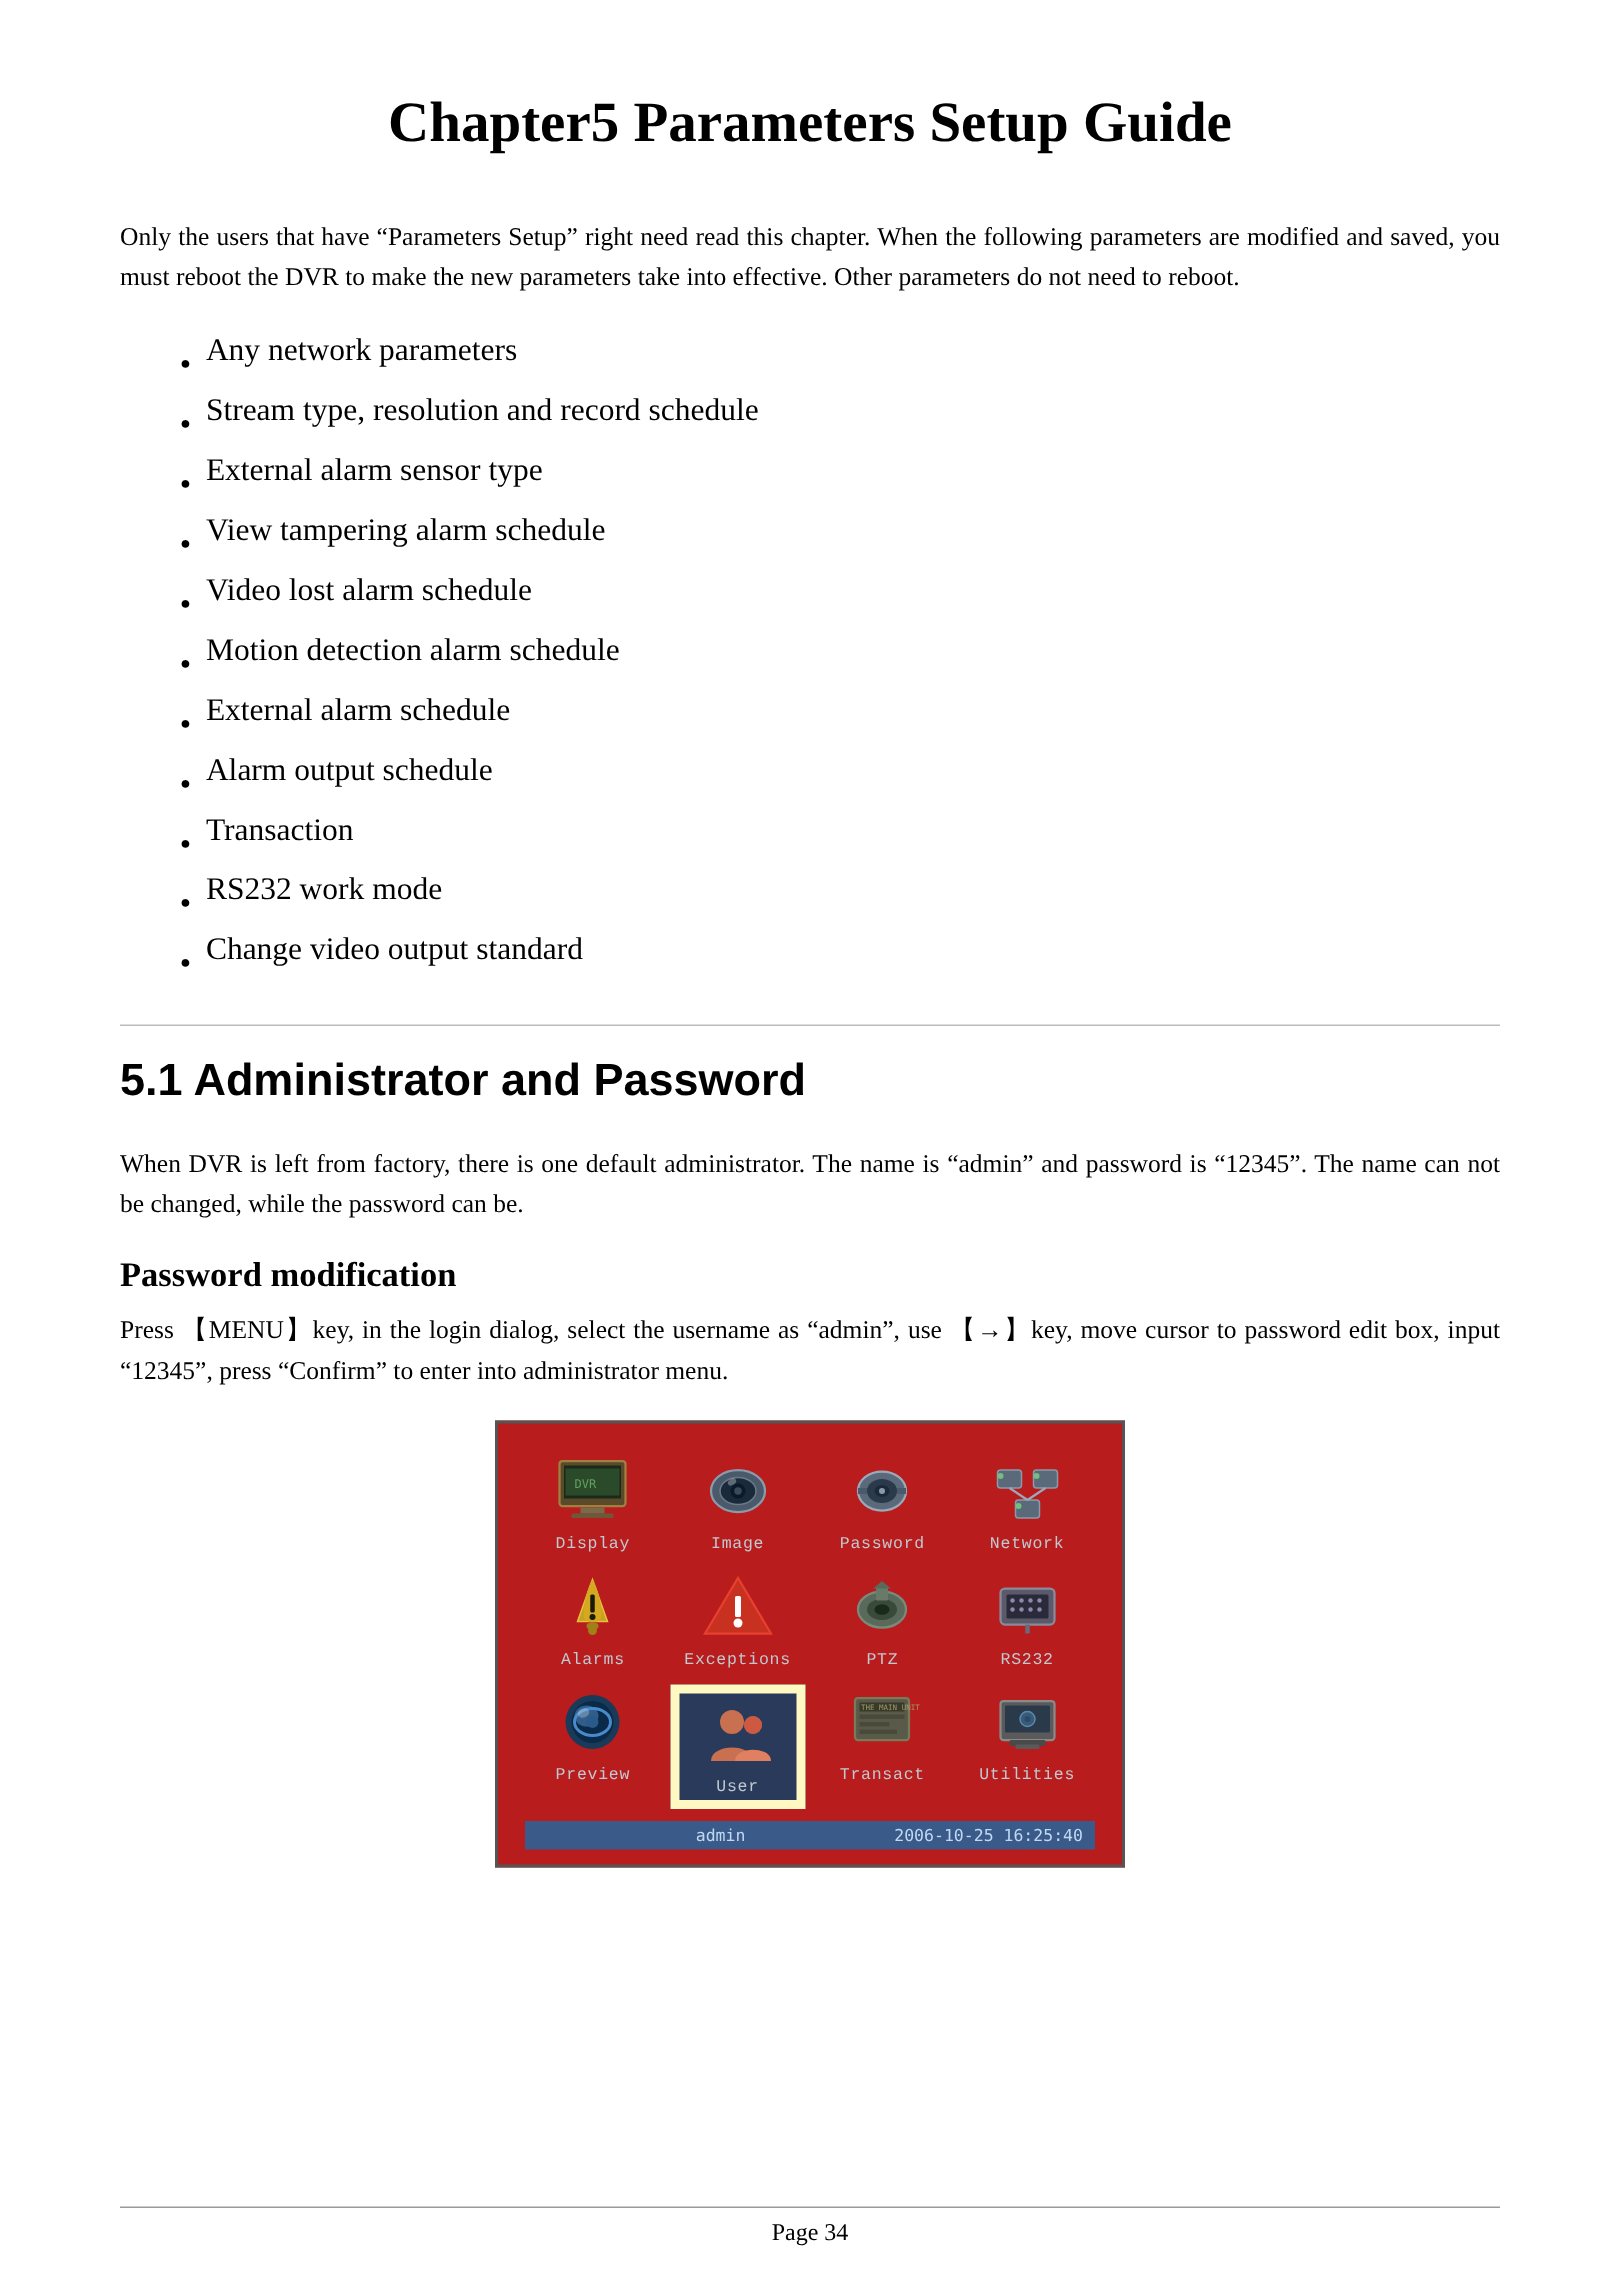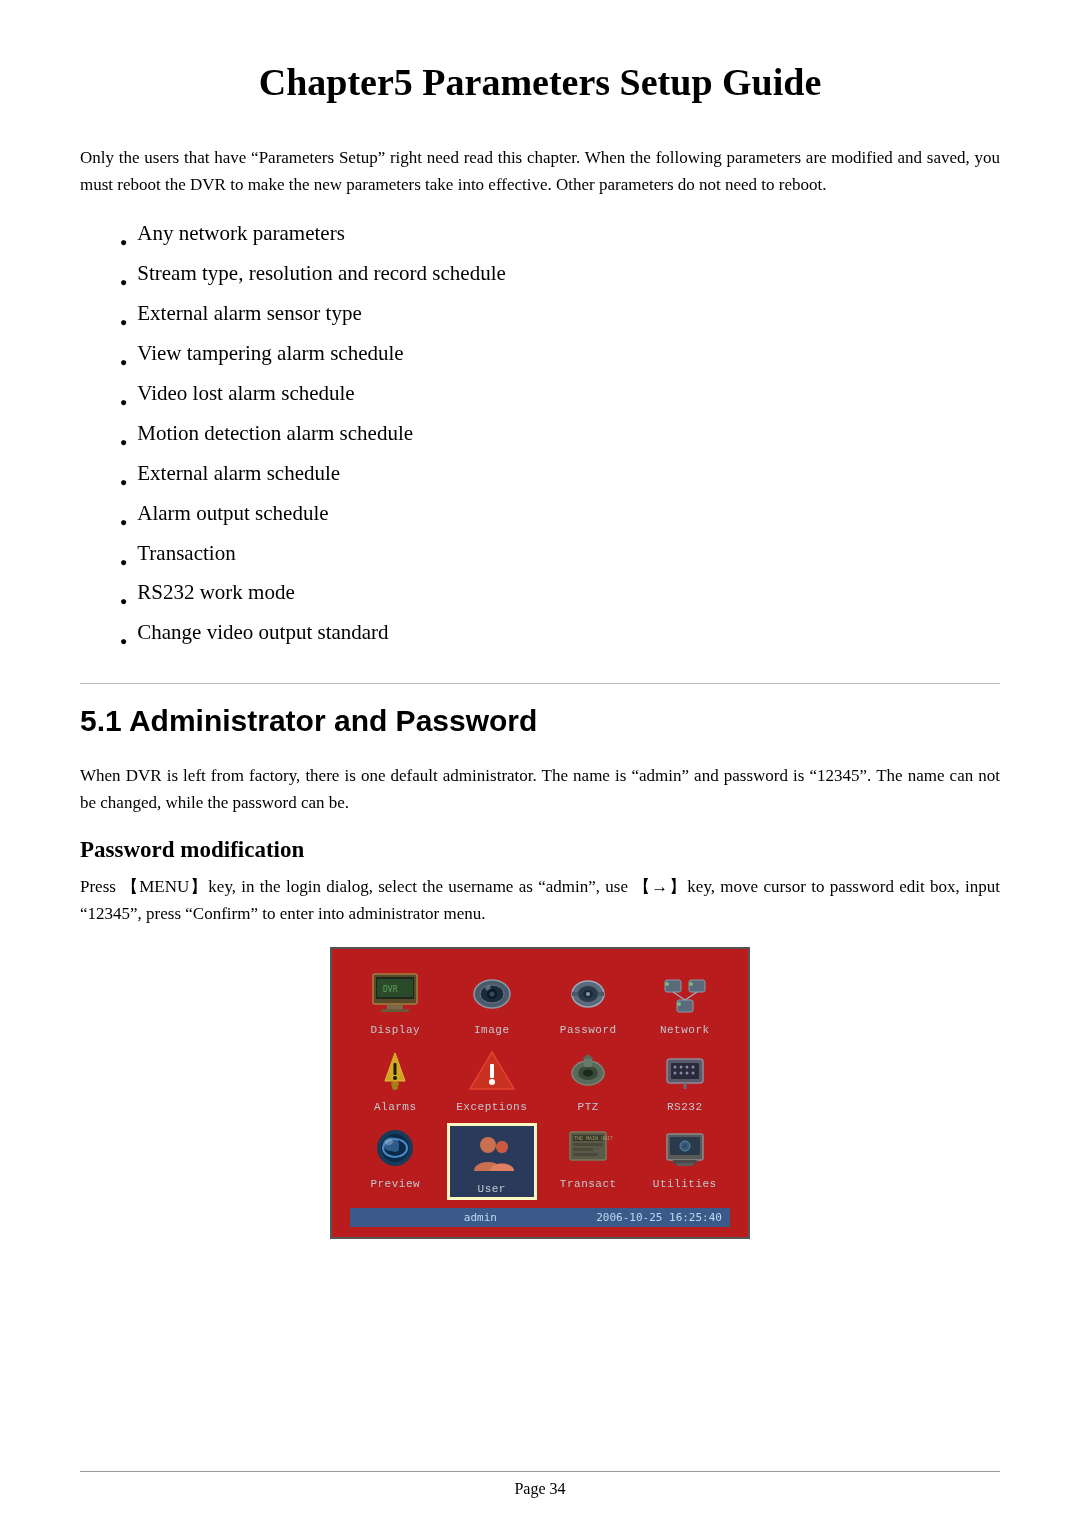--- a/index.html
+++ b/index.html
@@ -113,21 +113,21 @@
       justify-content: space-between;
       padding: 3px 8px;
       margin-top: 4px;
     }
     .dvr-statusbar span {
       color: #c0d8f0;
       font-size: 11px;
       font-family: monospace;
     }
     .user-icon-selected {
-      border: 3px solid #fef9c3;
+      border: 6px solid #fef9c3;
       background: #2a3a5a;
       padding: 2px;
     }
     .page-footer {
       position: absolute;
       bottom: 30px;
       left: 0;
       right: 0;
       text-align: center;
       font-size: 16px;

